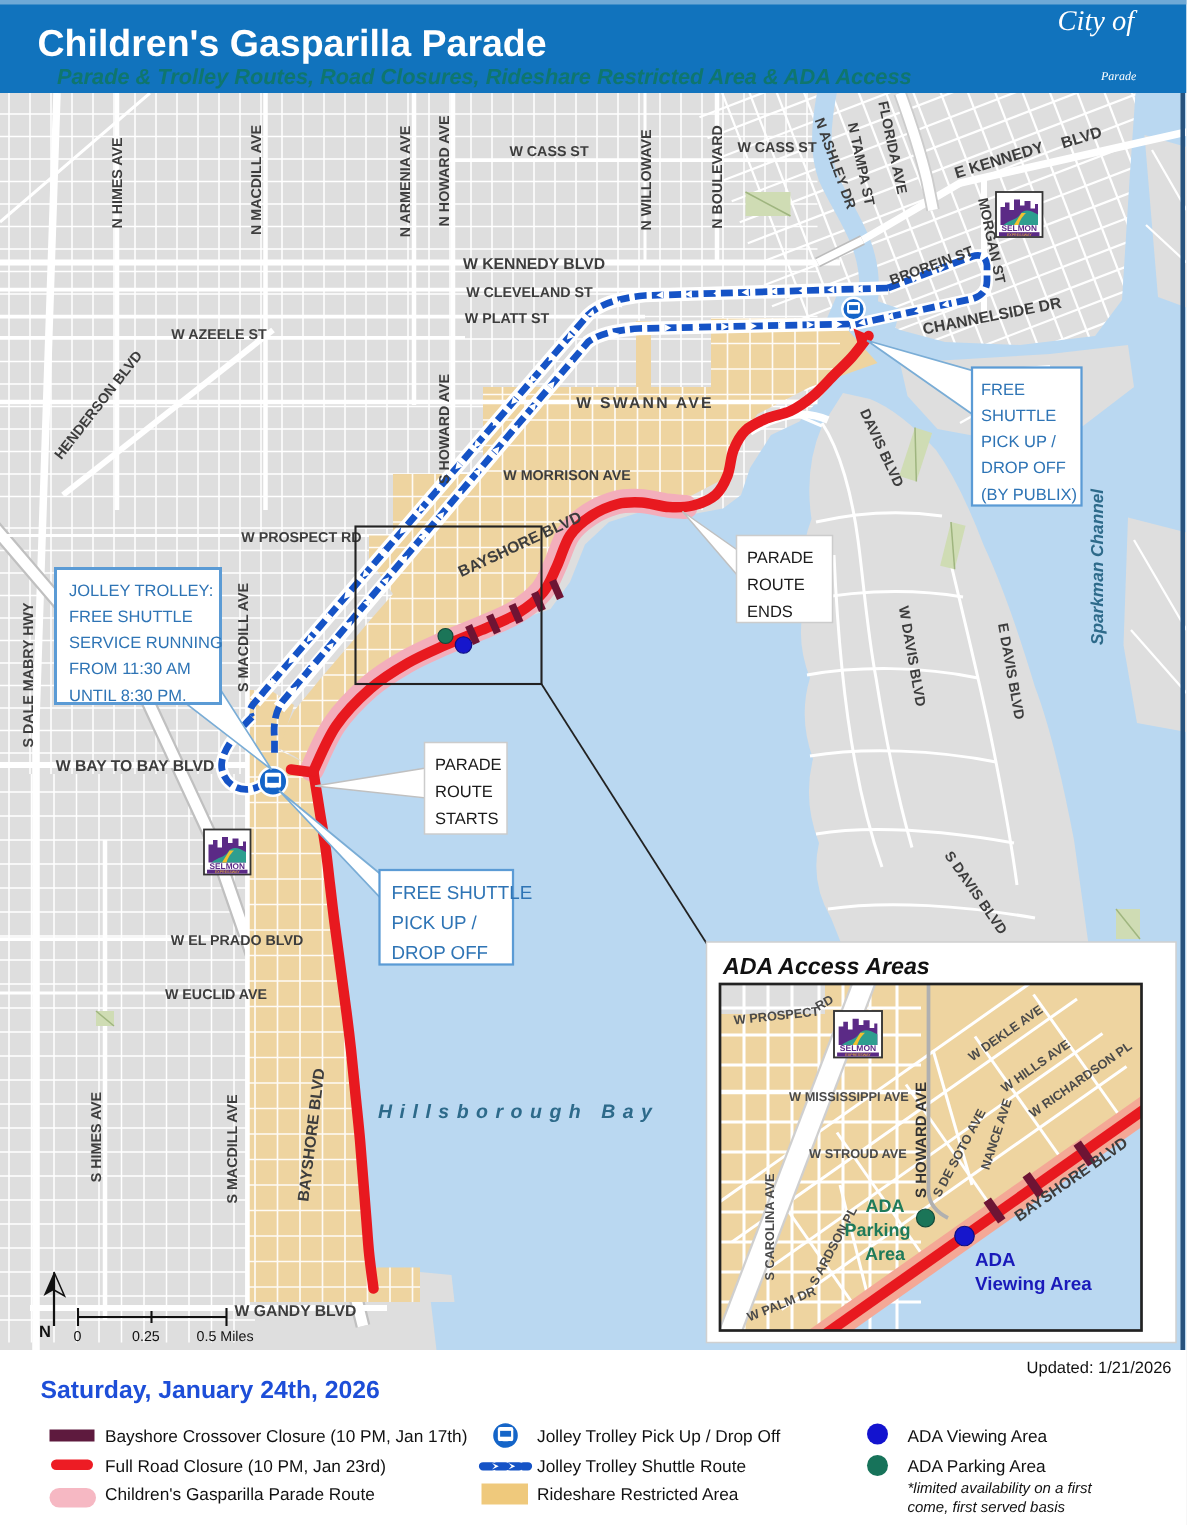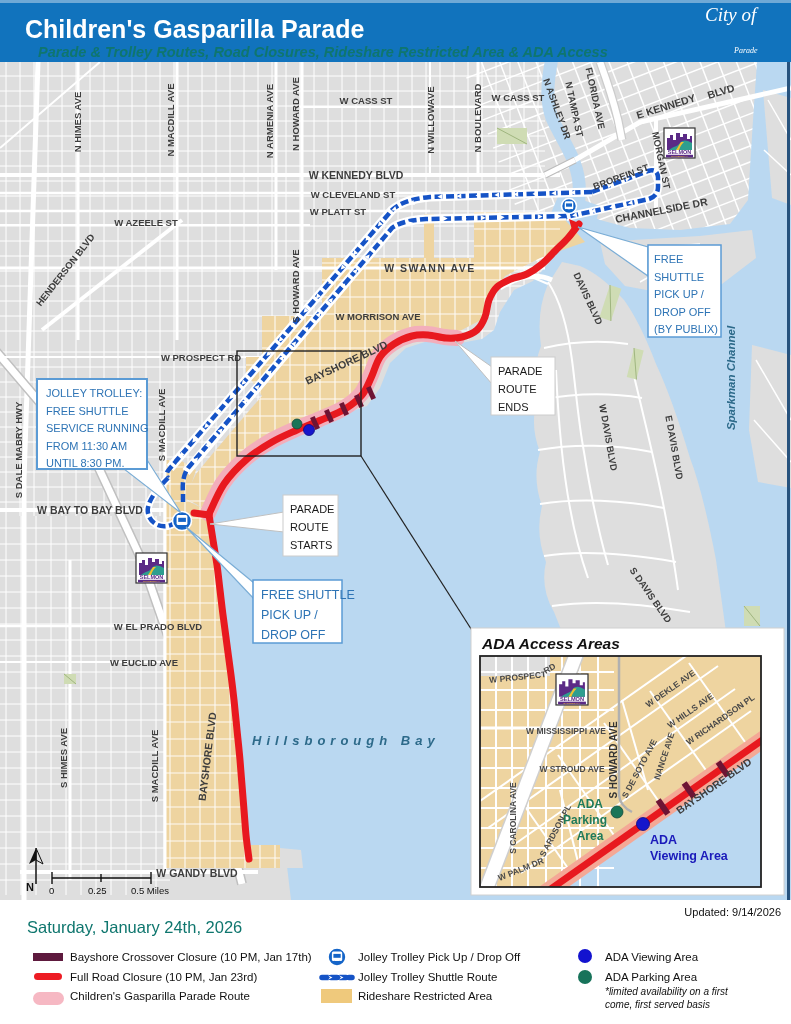--- a/index.html
+++ b/index.html
@@ -745,23 +745,23 @@
           <text x="650" y="844">ADA</text>
           <text x="650" y="860">Viewing Area</text>
         </g>
 </g>
 <rect x="480" y="656" width="281" height="231" fill="none" stroke="#222" stroke-width="1.8"></rect>
 
 <rect x="787" y="62" width="3" height="838" fill="#27527d"></rect>
 </g>
 </svg>
 
-<div style="position:absolute;left:600px;top:906px;width:181px;text-align:right;font-size:11px;color:#111;">Updated: 9/14/2026</div>
-
-<div style="position:absolute;left:27px;top:918px;font-size:16.5px;font-weight:normal;color:#0f766e;">Saturday, January 24th, 2026</div>
+<div style="position:absolute;left:600px;top:906px;width:181px;text-align:right;font-size:11px;color:#111;">Updated: 1/21/2026</div>
+
+<div style="position:absolute;left:27px;top:918px;font-size:16.5px;font-weight:bold;color:#1d4ed8;">Saturday, January 24th, 2026</div>
 <svg width="791" height="124" viewBox="0 900 791 124" style="position:absolute;left:0;top:900px;">
 
 <rect x="33" y="953" width="30" height="8" fill="#5e1a3e"></rect>
 
 <rect x="34" y="973" width="28" height="7" rx="3.5" fill="#ed1c24"></rect>
 
 <rect x="33" y="992" width="31" height="13" rx="6.5" fill="#f6b8c3"></rect>
 
 <g>
       <circle cx="337" cy="957" r="9" fill="#1565c8" stroke="#fff" stroke-width="1.6"></circle>

